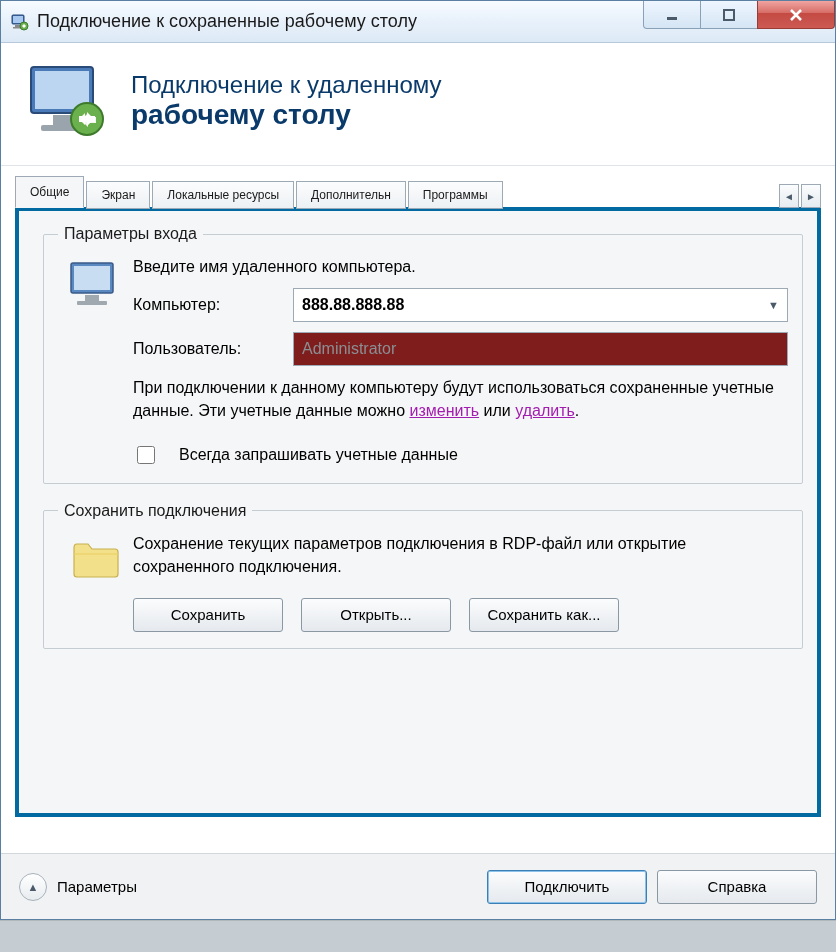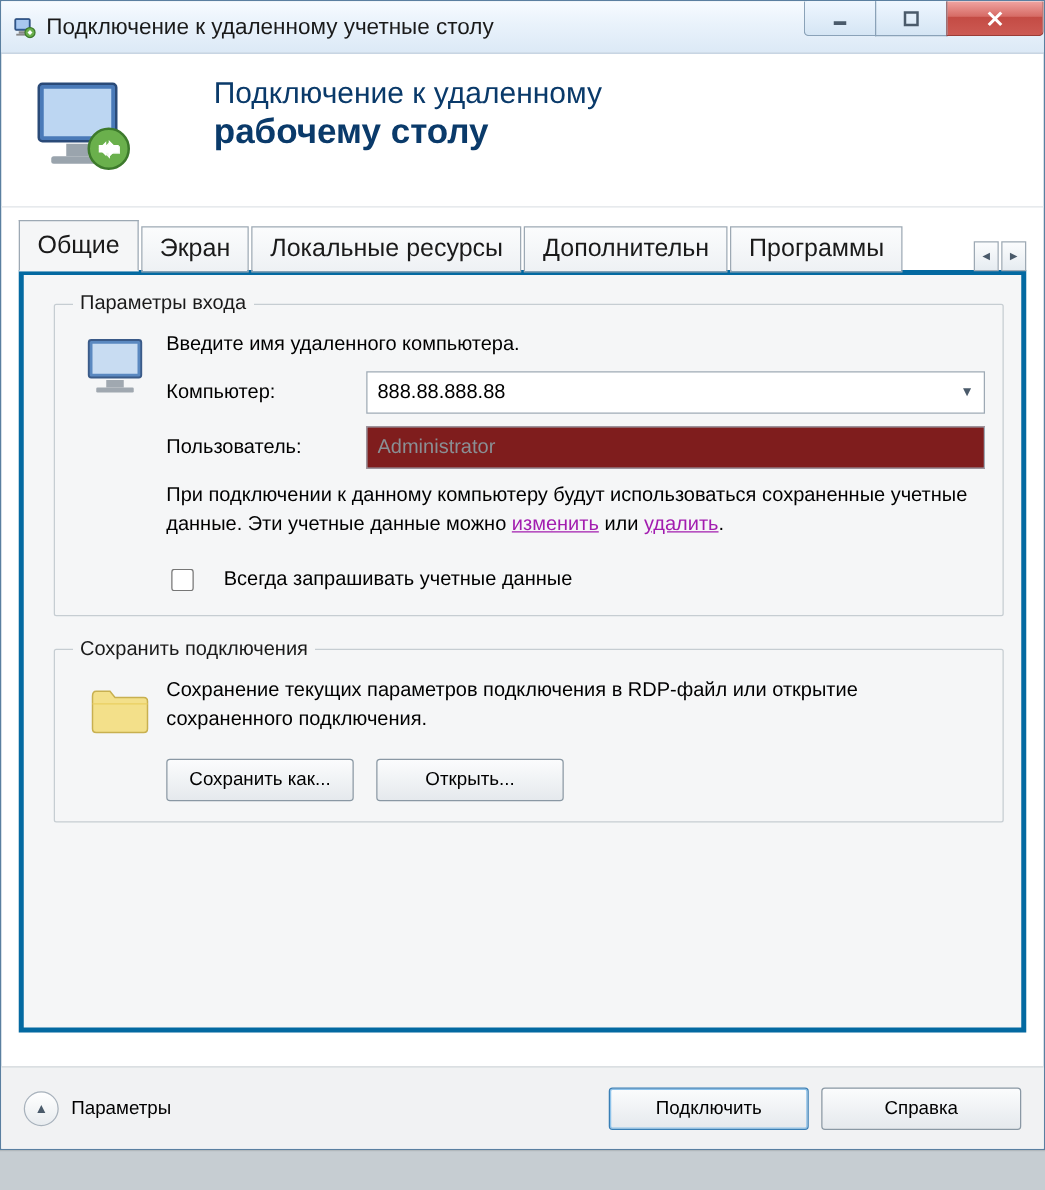--- a/index.html
+++ b/index.html
@@ -64,24 +64,23 @@
     background: linear-gradient(to bottom, #f0a4a1, #d66b65 45%, #c44b44 46%, #cc5a53);
     border-color: #9a3c36;
     color: #fff;
     border-bottom-right-radius: 4px;
   }
   .win-btn svg { display:block; }
 
   
   .banner {
     display: flex;
-    align-items: flex-start;
+    align-items: center;
     padding: 18px 22px 24px 22px;
     border-bottom: 1px solid #e0e4e8;
-    gap: 40px;
   }
   .banner-icon {
     width: 90px; height: 80px;
     margin-right: 18px;
     position: relative;
   }
   .banner-text .line1 {
     font-size: 24px;
     color: #0a3a6a;
     font-weight: 400;
@@ -100,21 +99,21 @@
     display: flex;
     align-items: flex-end;
     position: relative;
     z-index: 2;
     margin-bottom: -1px;
   }
   .tab {
     padding: 6px 14px 6px 14px;
     border: 1px solid #9da9b4;
     background: linear-gradient(to bottom, #fbfcfd, #eef1f4);
-    font-size: 20px;
+    font-size: 12px;
     color: #1a1a1a;
     margin-right: 2px;
     cursor: default;
     position: relative;
     top: 1px;
   }
   .tab.active {
     background: #f5f6f7;
     border-bottom: 1px solid #f5f6f7;
     padding-top: 8px;
@@ -189,20 +188,21 @@
     border: 1px solid #9da9b4;
     background: #fff;
     padding: 4px 8px;
     font-size: 16px;
     font-family: inherit;
   }
   .combo {
     display: flex;
     align-items: center;
     justify-content: space-between;
+    font-weight: bold;
   }
   .combo .caret {
     font-size: 11px;
     color: #4a5a6a;
   }
   .textbox.readonly {
     color: #8a8f94;
     background: #7f1d1d;
   }
 
@@ -277,21 +277,21 @@
     <span class="app-icon">
       <svg class="pc-svg" width="18" height="18" viewBox="0 0 18 18">
         <rect x="1" y="2" width="12" height="9" rx="1" fill="#3a6aa8" stroke="#2a4a78"></rect>
         <rect x="2" y="3" width="10" height="7" fill="#a8c8f0"></rect>
         <rect x="4" y="12" width="6" height="2" fill="#888"></rect>
         <rect x="2" y="14" width="10" height="1.5" fill="#888"></rect>
         <circle cx="13" cy="13" r="4" fill="#6ab04c" stroke="#3d7a2c"></circle>
         <path d="M11 13 L13 11 L13 15 Z M13 11 L15 13 L13 15" fill="#fff"></path>
       </svg>
     </span>
-    <span class="titlebar-text">Подключение к удаленному учетные столу</span>
+    <span class="titlebar-text">Подключение к сохраненные рабочему столу</span>
     <div class="win-buttons">
       <div class="win-btn min">
         <svg width="14" height="14">
             <rect x="2" y="9" width="10" height="3" fill="#4a5a6a"></rect>
           </svg>
       </div>
       <div class="win-btn max">
         <svg width="14" height="14">
             <rect x="2" y="2" width="10" height="10" fill="none" stroke="#4a5a6a" stroke-width="2"></rect>
           </svg>
@@ -389,22 +389,23 @@
             <svg width="56" height="46" viewBox="0 0 56 46">
               <path d="M6 12 L6 38 C6 40 7 41 9 41 L47 41 C49 41 50 40 50 38 L50 16 C50 14 49 13 47 13 L24 13 L20 8 L9 8 C7 8 6 9 6 12 Z" fill="#f3e08a" stroke="#c8b050" stroke-width="1.2"></path>
               <path d="M6 18 L50 18" stroke="#eacf60" stroke-width="1"></path>
             </svg>
           </div>
           <div class="content">
             <div class="info-text" style="margin-top:0">Сохранение текущих параметров подключения в RDP-файл или открытие сохраненного подключения.</div>
           </div>
         </div>
         <div class="btn-row">
+          <button class="btn">Сохранить</button>
+          <button class="btn">Открыть...</button>
           <button class="btn">Сохранить как...</button>
-          <button class="btn">Открыть...</button>
         </div>
       </fieldset>
 
     </div>
   </div>
 
   <div class="bottom-bar">
     <div class="expand-toggle">
       <span>▲</span>
     </div>

